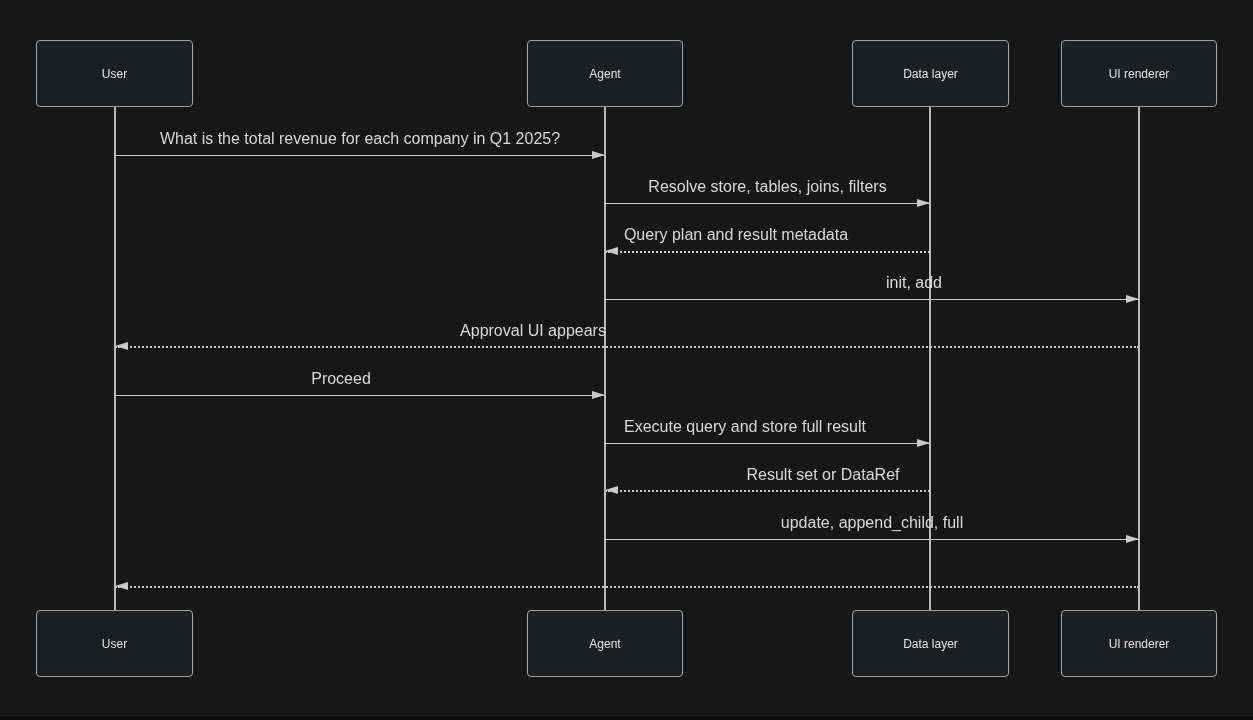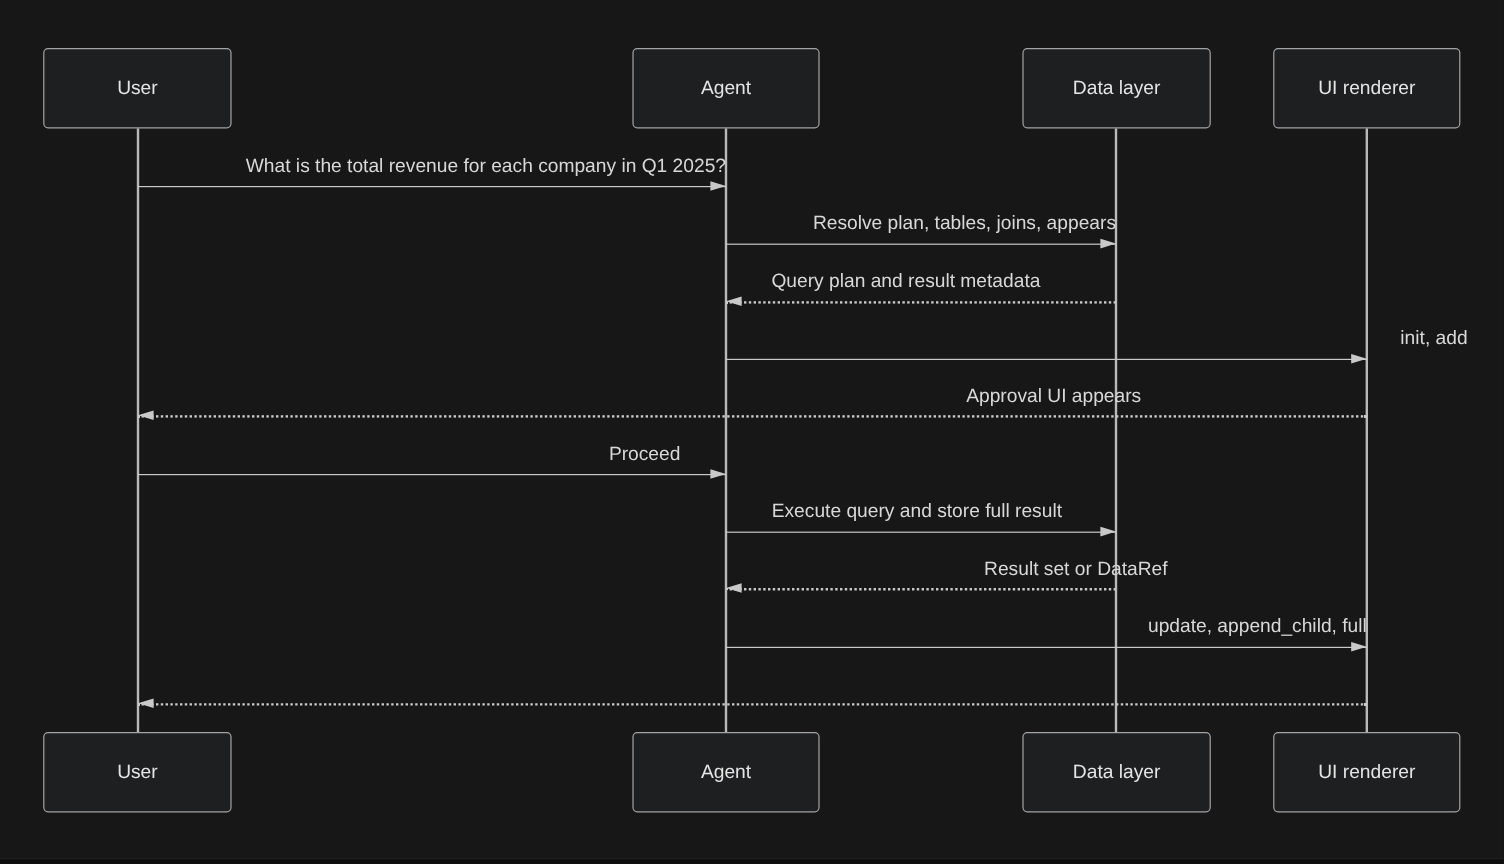--- a/index.html
+++ b/index.html
@@ -15,25 +15,25 @@
   html,body{width:1253px;height:720px;background:var(--bg);overflow:hidden;}
   body{font-family:"Liberation Sans",sans-serif;}
   .stage{position:relative;width:1253px;height:720px;background:var(--bg);}
   .lifeline{position:absolute;width:1.5px;top:107px;height:503px;background:#b9b9b9;}
   .pbox{
     position:absolute;height:67px;
     background:var(--box-fill);
     border:1px solid var(--box-border);
     border-radius:4px;
     display:flex;align-items:center;justify-content:center;
-    color:var(--box-text);font-size:16px;
+    color:var(--box-text);font-size:12px;
   }
   .lbl{
     position:absolute;height:19px;line-height:19px;
-    text-align:right;font-size:16px;color:var(--msg-text);
+    text-align:center;font-size:16px;color:var(--msg-text);
     white-space:nowrap;
   }
   .ln{position:absolute;height:0;border-top:1.5px solid var(--line);}
   .ln.dotted{border-top:2px dotted var(--line);}
   .ah{position:absolute;width:0;height:0;border:solid transparent;}
   .ah.r{border-width:4.5px 0 4.5px 13px;border-left-color:var(--line);}
   .ah.l{border-width:4.5px 13px 4.5px 0;border-right-color:var(--line);}
   .bottom-strip{position:absolute;left:0;bottom:0;width:1253px;height:5px;background:var(--strip);border-top:1px solid #1f1f1f;}
 </style>
 </head>
@@ -56,21 +56,21 @@
       <span>Data layer</span>
     </div>
   <div class="pbox" style="left:1061px;top:40px;width:156px">
       <span>UI renderer</span>
     </div>
 
   <div class="lbl" style="left:115px;top:129px;width:490px">What is the total revenue for each company in Q1 2025?</div>
   <div class="ln" style="left:115px;top:155px;width:490px"></div>
   <div class="ah r" style="left:592px;top:151px"></div>
 
-  <div class="lbl" style="left:605px;top:177px;width:325px">Resolve plan, tables, joins, appears</div>
+  <div class="lbl" style="left:605px;top:177px;width:325px">Resolve store, tables, joins, filters</div>
   <div class="ln" style="left:605px;top:203px;width:325px"></div>
   <div class="ah r" style="left:917px;top:199px"></div>
 
   <div class="lbl" style="left:605px;top:225px;width:262px">Query plan and result metadata</div>
   <div class="ln dotted" style="left:605px;top:251px;width:325px"></div>
   <div class="ah l" style="left:605px;top:247px"></div>
 
   <div class="lbl" style="left:605px;top:273px;width:618px">init, add</div>
   <div class="ln" style="left:605px;top:299px;width:534px"></div>
   <div class="ah r" style="left:1126px;top:295px"></div>
@@ -80,21 +80,21 @@
   <div class="ah l" style="left:115px;top:342px"></div>
 
   <div class="lbl" style="left:115px;top:369px;width:452px">Proceed</div>
   <div class="ln" style="left:115px;top:395px;width:490px"></div>
   <div class="ah r" style="left:592px;top:391px"></div>
 
   <div class="lbl" style="left:605px;top:417px;width:280px">Execute query and store full result</div>
   <div class="ln" style="left:605px;top:443px;width:325px"></div>
   <div class="ah r" style="left:917px;top:439px"></div>
 
-  <div class="lbl" style="left:601px;top:465px;width:372px">Result set or DataRef</div>
+  <div class="lbl" style="left:637px;top:465px;width:372px">Result set or DataRef</div>
   <div class="ln dotted" style="left:605px;top:490px;width:325px"></div>
   <div class="ah l" style="left:605px;top:486px"></div>
 
   <div class="lbl" style="left:605px;top:513px;width:534px">update, append_child, full</div>
   <div class="ln" style="left:605px;top:539px;width:534px"></div>
   <div class="ah r" style="left:1126px;top:535px"></div>
 
   <div class="ln dotted" style="left:115px;top:586px;width:1024px"></div>
   <div class="ah l" style="left:115px;top:582px"></div>
 

